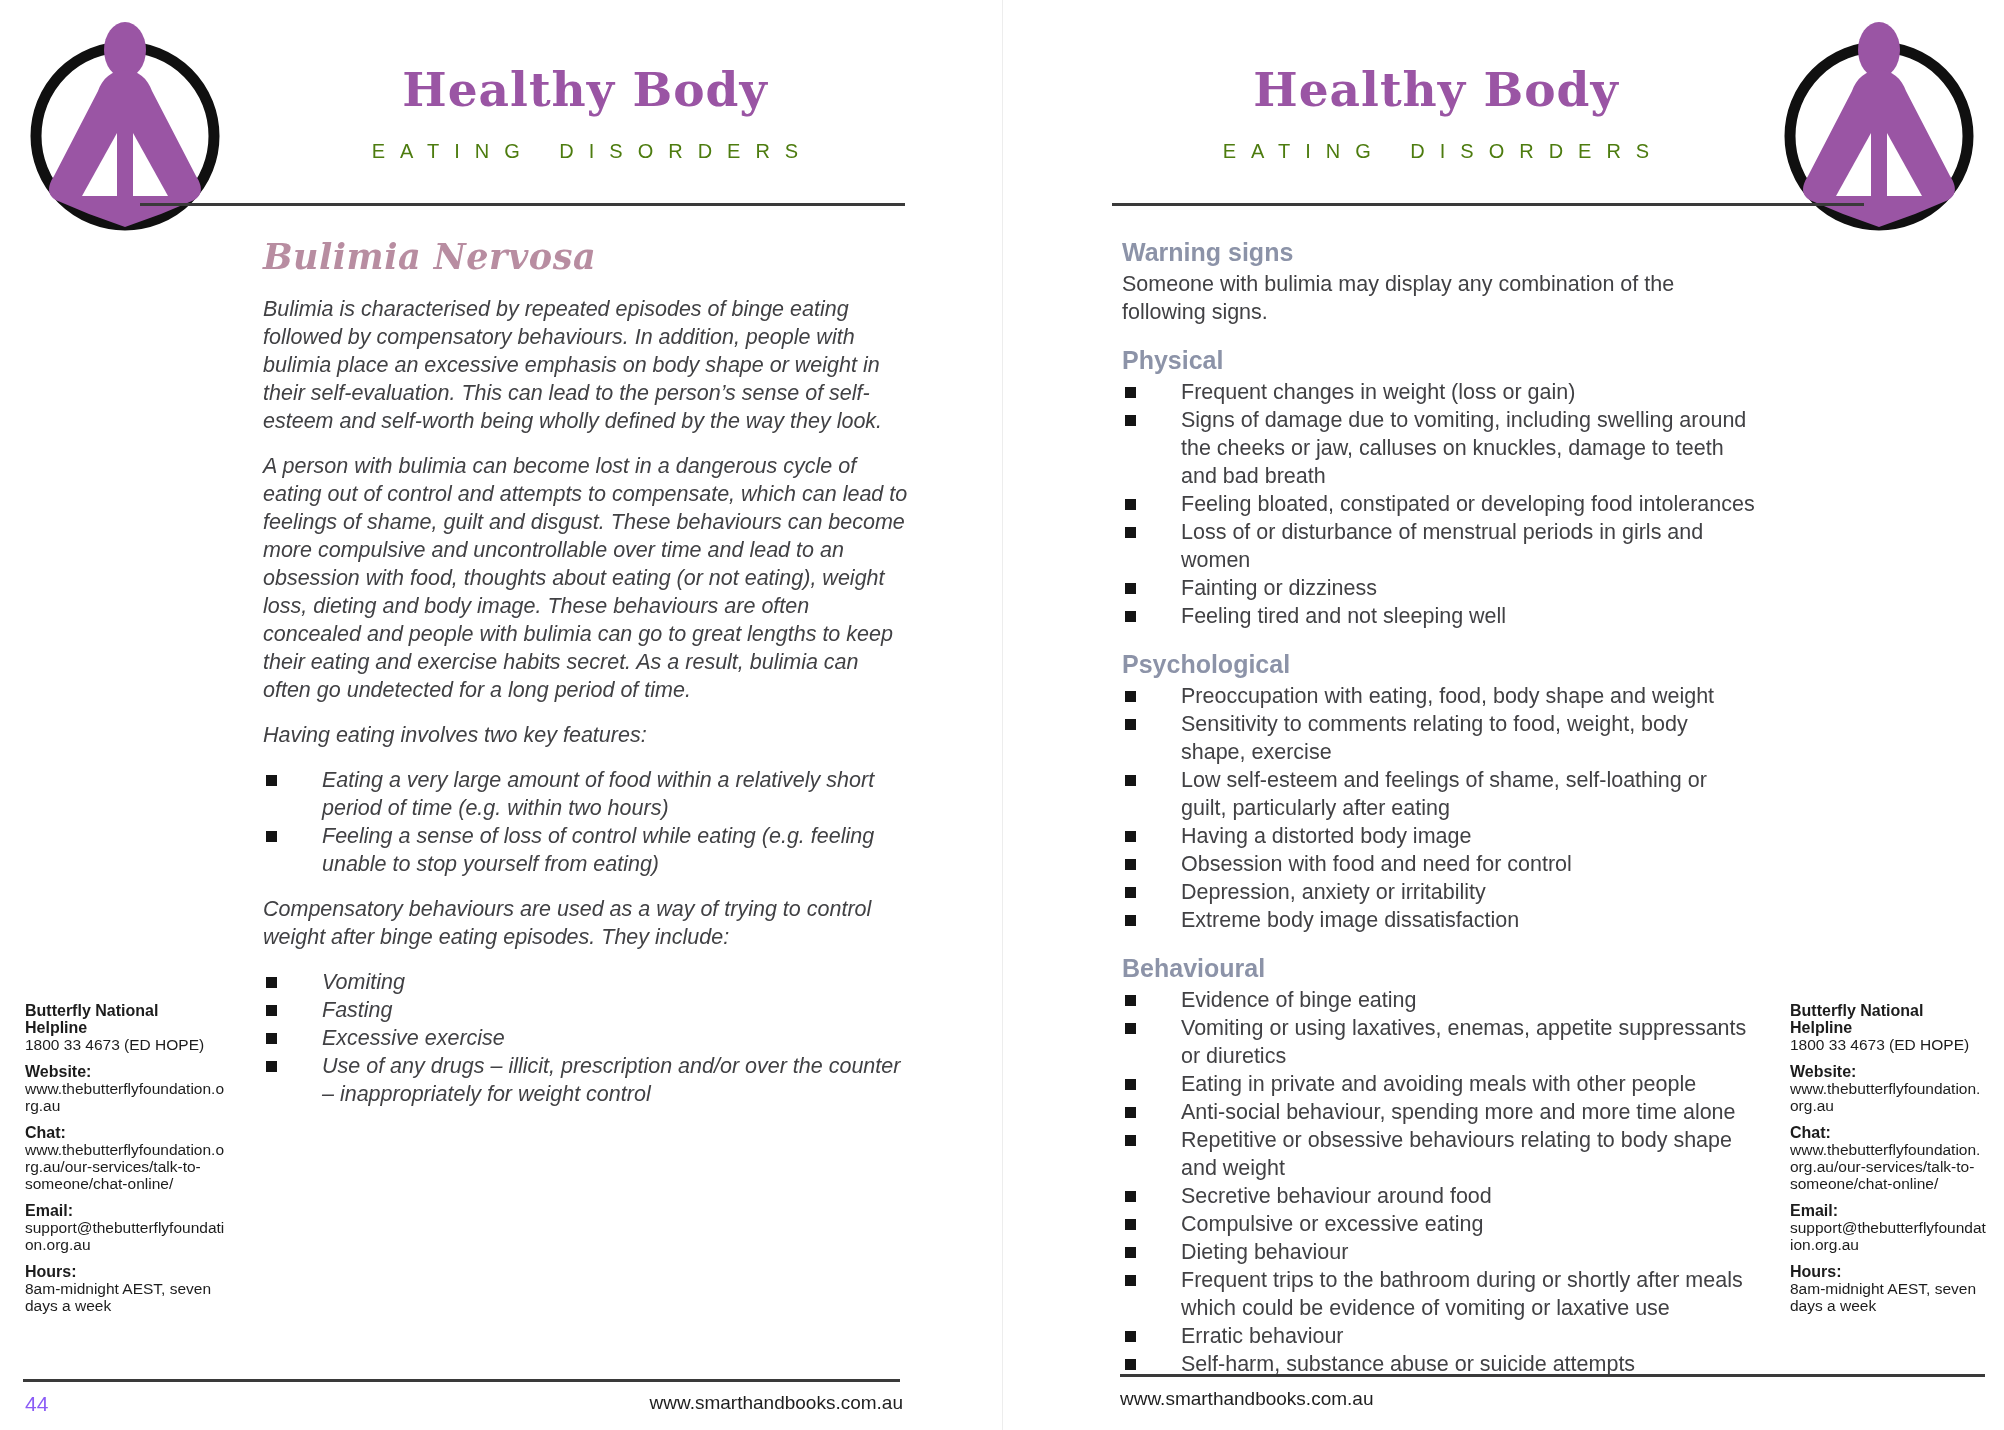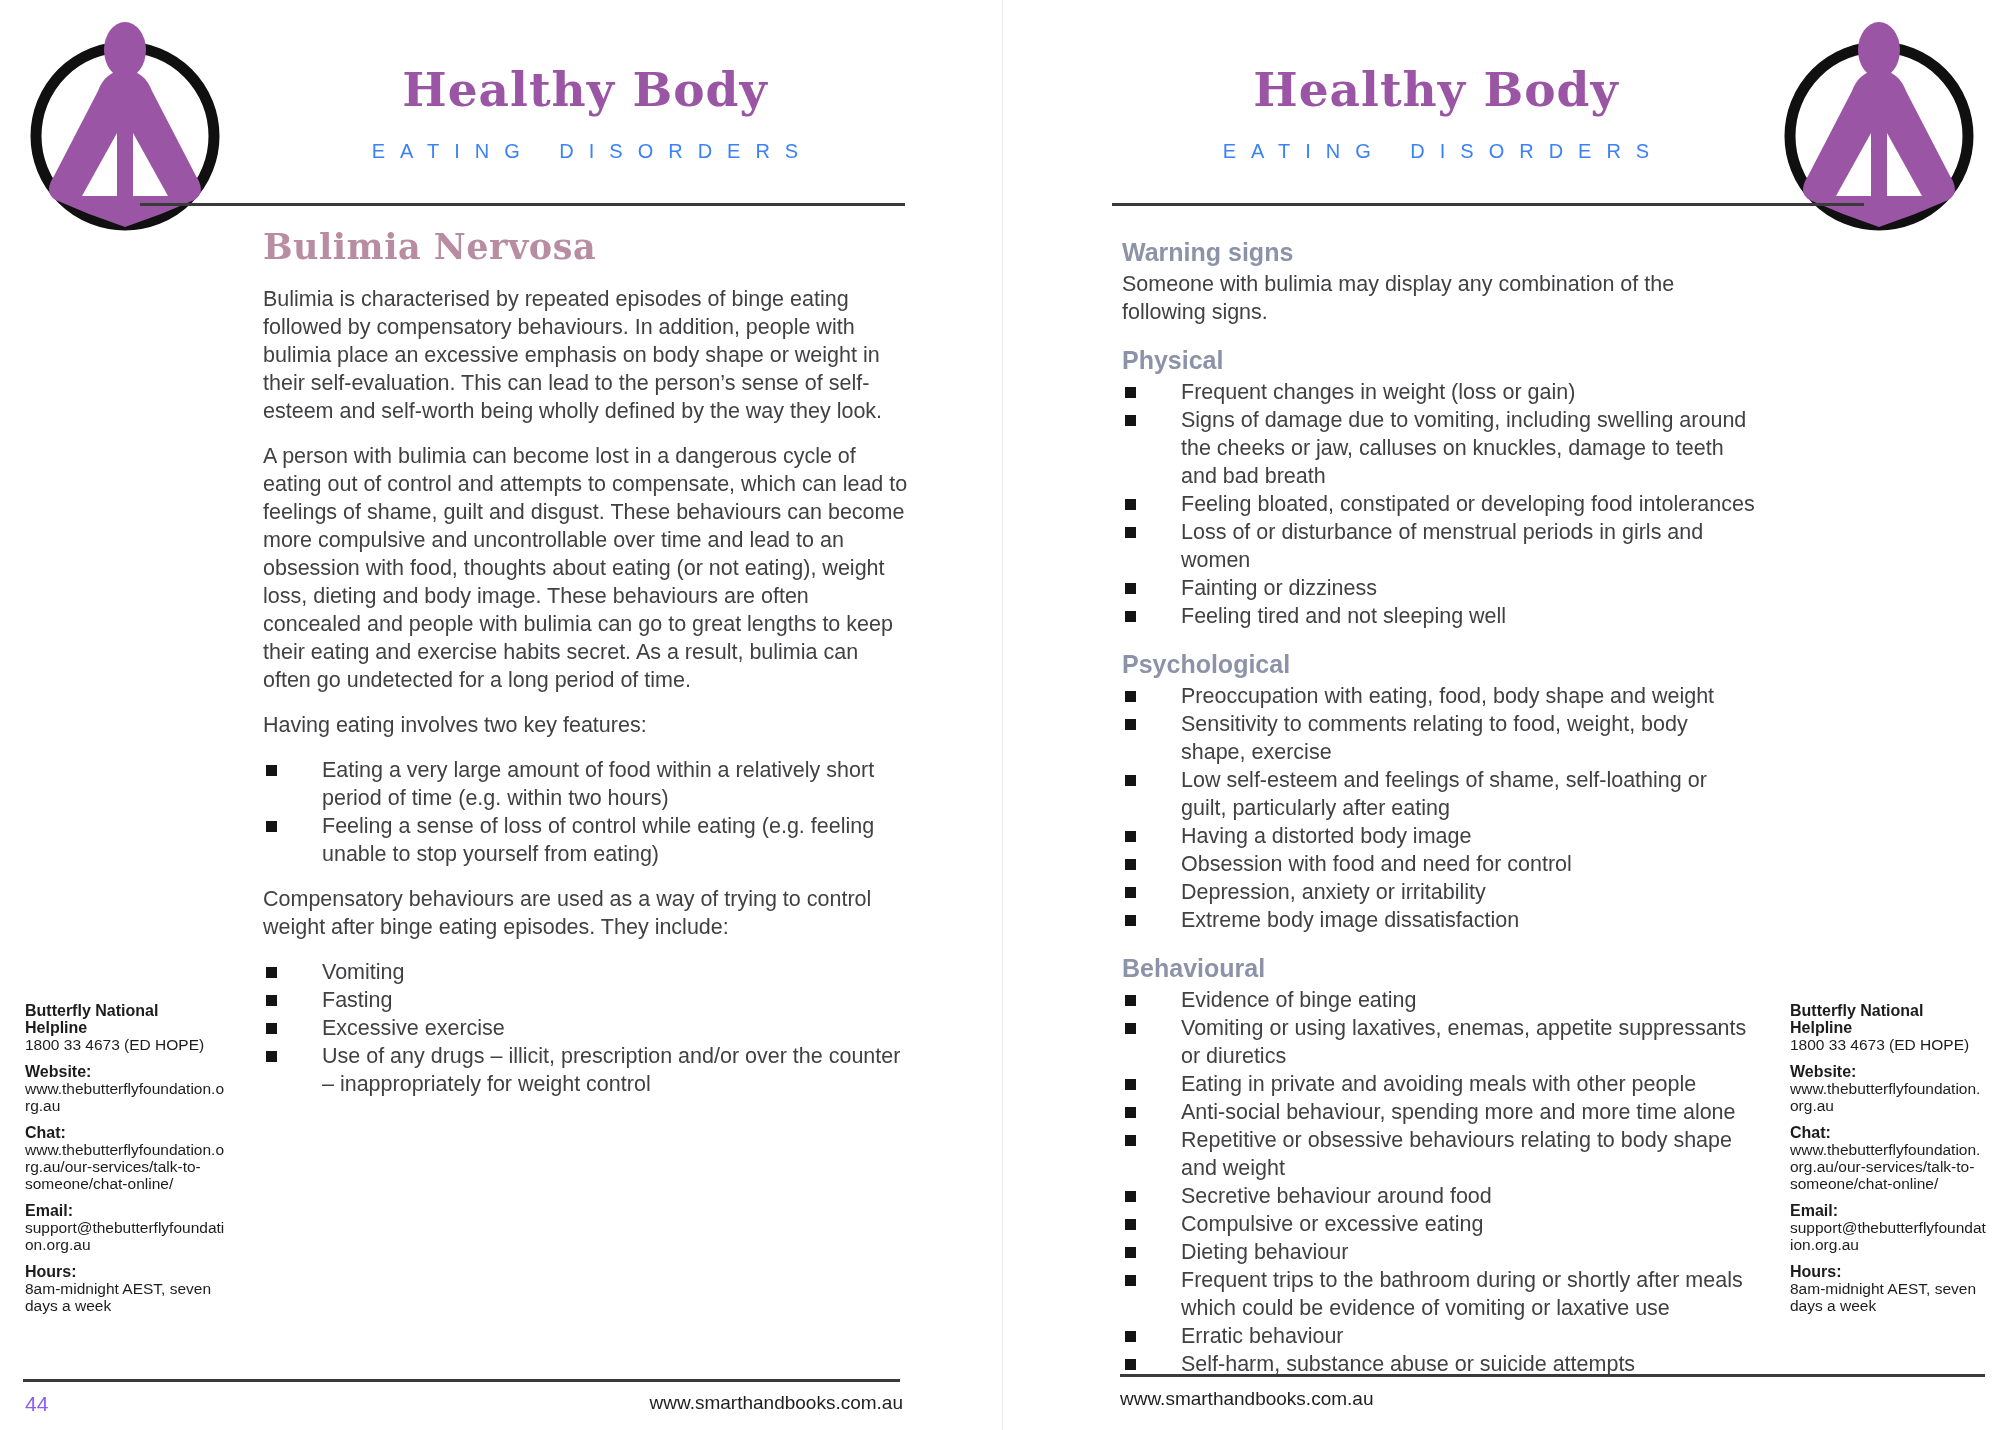--- a/index.html
+++ b/index.html
@@ -19,29 +19,29 @@
   .page-right .logo { right:24px; }
 
   .page-header { position:absolute; top:0; text-align:center; }
   .page-left .page-header { left:265px; width:640px; }
   .page-right .page-header { left:118px; width:632px; }
   .brand-title {
     margin-top:66px; font-family:"DejaVu Serif", serif; font-weight:bold;
     font-size:47px; line-height:1; color:var(--purple); letter-spacing:1px;
   }
   .brand-subtitle {
-    margin-top:27px; font-size:20px; color:#3b82f6;
+    margin-top:27px; font-size:20px; color:#4d7c0f;
     letter-spacing:15px; word-spacing:4px; padding-left:15px;
   }
   .header-rule { position:absolute; top:203px; height:3px; background:var(--rule); }
   .page-left .header-rule { left:140px; width:765px; }
   .page-right .header-rule { left:110px; width:752px; }
 
   .content { position:absolute; color:var(--ink); }
-  .page-left .content { left:263px; top:226px; width:648px; }
+  .page-left .content { left:263px; top:236px; width:648px;font-style:italic; }
   .page-right .content { left:120px; top:238px; width:633px; }
 
   .rose-heading {
     font-family:"DejaVu Serif", serif; font-weight:bold; font-size:35px;
     color:var(--rose); letter-spacing:.5px; margin:0 0 18px 0;
   }
   .slate-heading { font-size:25px; font-weight:bold; color:var(--slate); margin:20px 0 3px 0; }
   .slate-heading.first { margin-top:0; }
 
   .body-par { font-size:21.5px; line-height:28px; margin-bottom:17px; }

